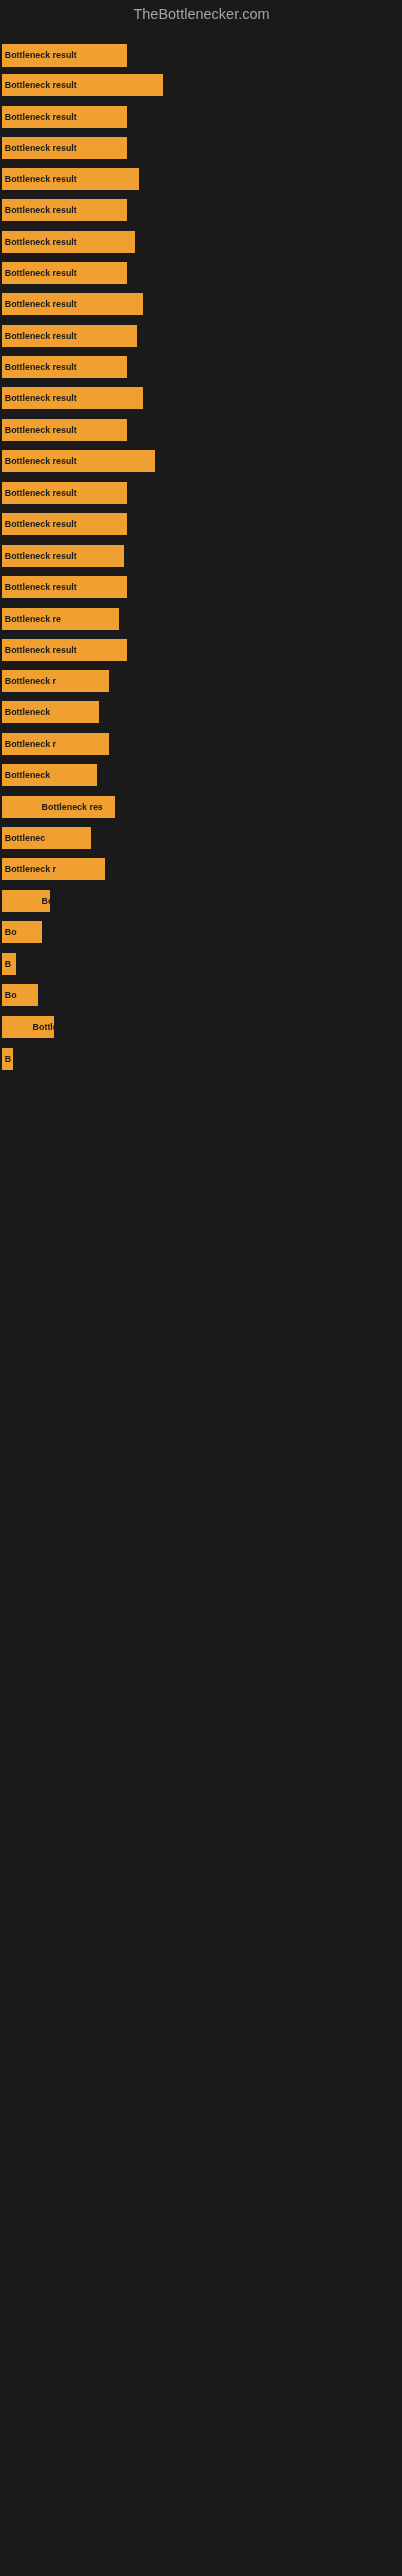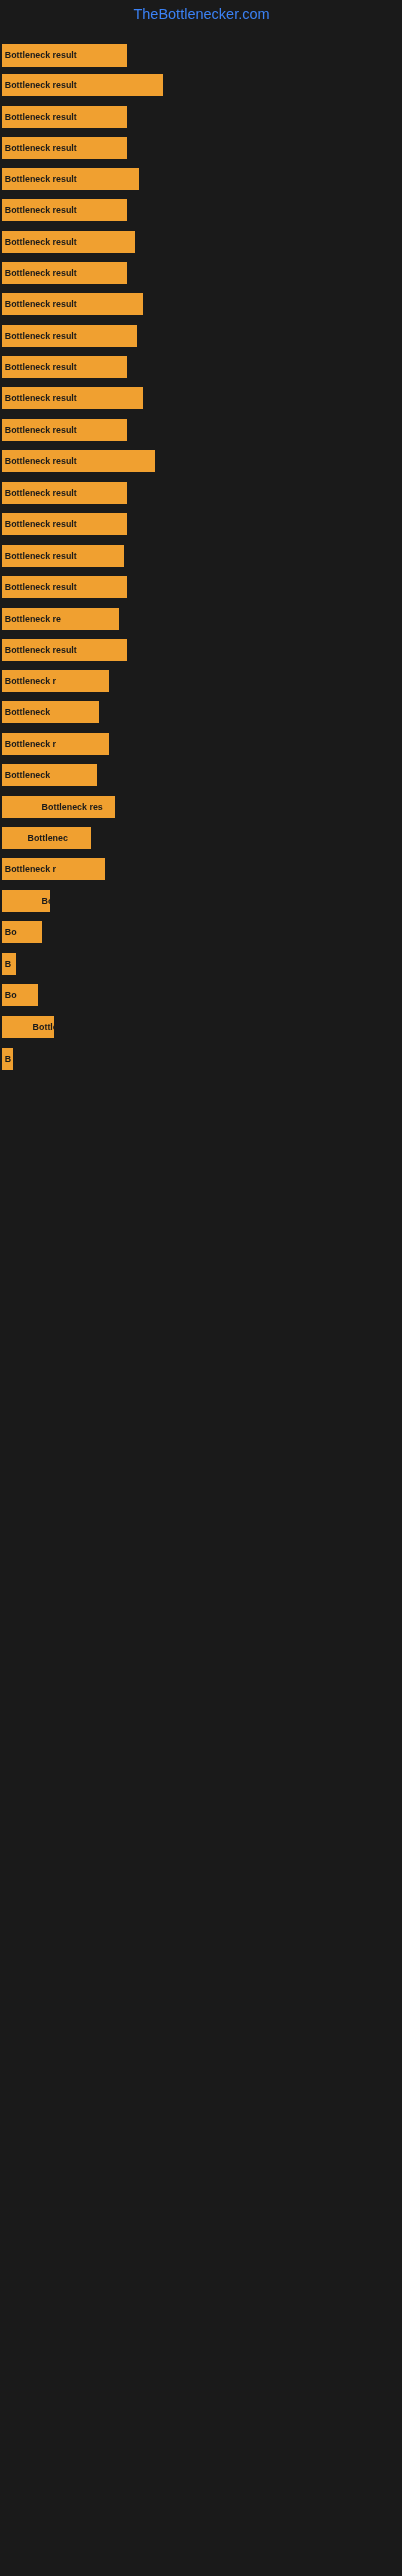--- a/index.html
+++ b/index.html
@@ -11,21 +11,21 @@
     body {
       width: 403px;
       min-height: 2576px;
       background-color: #1a1a1a;
       font-family: Arial, sans-serif;
       position: relative;
     }
 
     .site-title {
       text-align: center;
-      color: #3b82f6;
+      color: #a3a3a3;
       font-size: 14.5px;
       padding: 6.4px 0 3.2px 0;
       font-weight: normal;
     }
 
     .chart-area {
       position: relative;
       width: 388px;
       height: 2536px;
       margin-top: 4px;
@@ -123,21 +123,21 @@
     </div>
     <div class="bottleneck-bar" style="top: 703px; width: 107px;">
       <span>Bottleneck r</span>
     </div>
     <div class="bottleneck-bar" style="top: 734px; width: 95px;">
       <span>Bottleneck</span>
     </div>
     <div class="bottleneck-bar" style="top: 766px; width: 113px; padding-left: 40px;">
       <span>Bottleneck res</span>
     </div>
-    <div class="bottleneck-bar" style="top: 797px; width: 89px; justify-content: center;">
+    <div class="bottleneck-bar" style="top: 797px; width: 89px;">
       <span>Bottlenec</span>
     </div>
     <div class="bottleneck-bar" style="top: 828px; width: 103px;">
       <span>Bottleneck r</span>
     </div>
     <div class="bottleneck-bar" style="top: 860px; width: 48px; padding-left: 40px;">
       <span>Bott</span>
     </div>
     <div class="bottleneck-bar" style="top: 891px; width: 40px;">
       <span>Bo</span>

